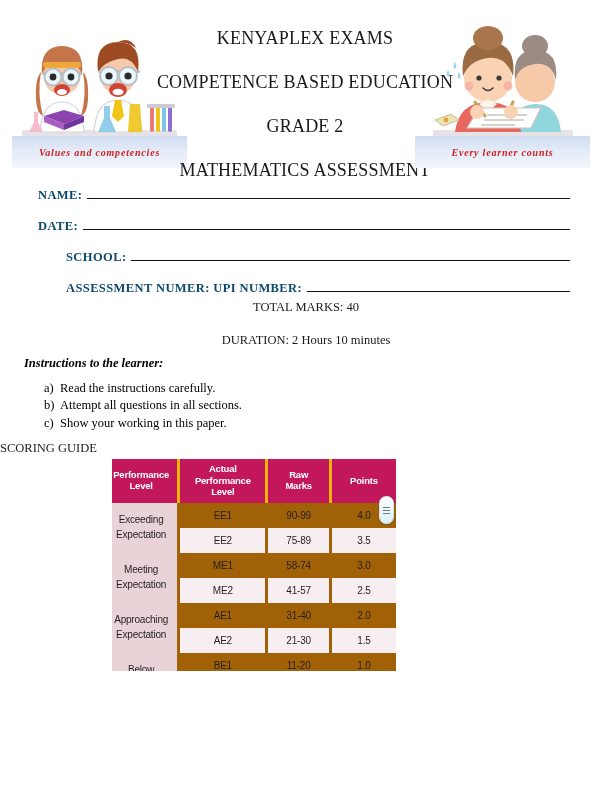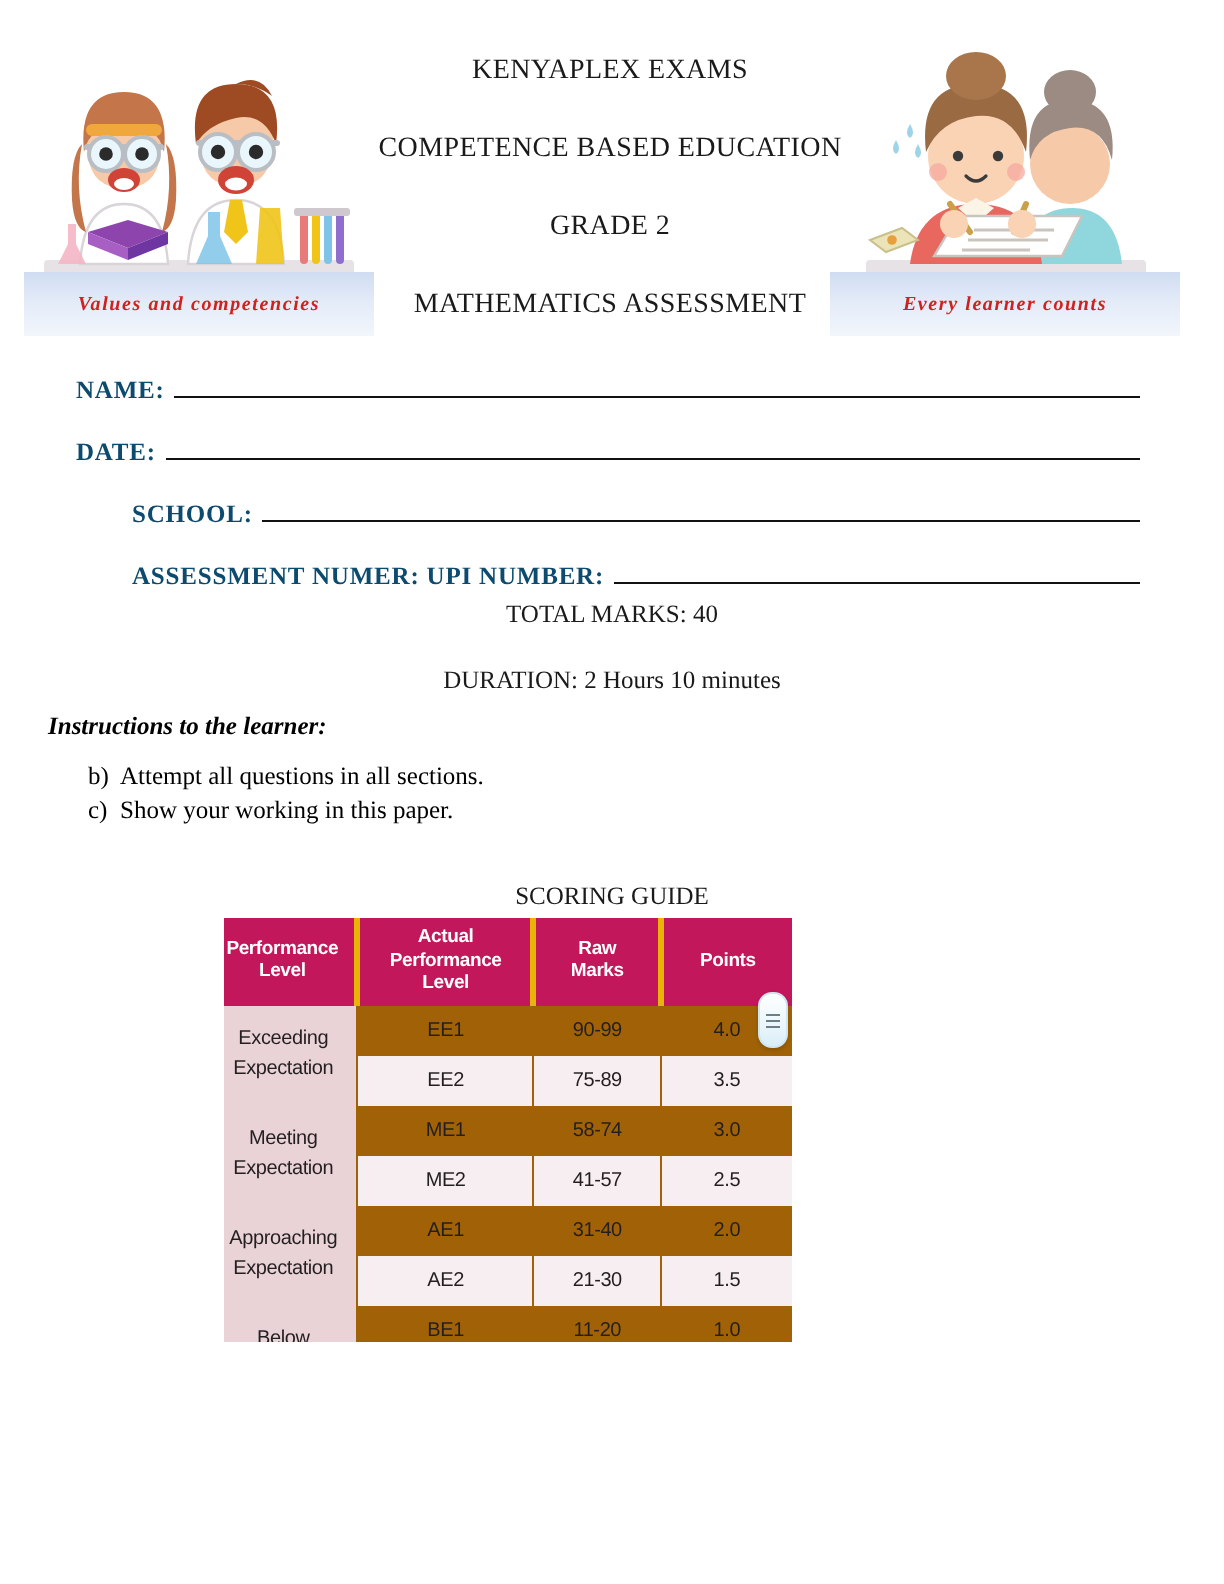--- a/index.html
+++ b/index.html
@@ -24,21 +24,21 @@
   }
   .header-titles {
     position: absolute;
     left: 155px;
     top: 28px;
     width: 300px;
     text-align: center;
   }
   .header-line {
     font-family: "Liberation Serif", serif;
-    font-size: 14px;
+    font-size: 18px;
     letter-spacing: 0.2px;
     color: #1a1a1a;
     white-space: nowrap;
     margin-bottom: 23px;
   }
   .header-line:last-child { margin-bottom: 0; }
 
   
   .illus {
     position: absolute;
@@ -145,21 +145,21 @@
     display: inline-block;
     width: 16px;
   }
 
   
   .scoring-title {
     position: absolute;
     left: 0;
     top: 441px;
     width: 612px;
-    text-align: center;
+    text-align: left;
     font-size: 12.5px;
     color: #1a1a1a;
   }
   .table-wrap {
     position: absolute;
     left: 112px;
     top: 459px;
     width: 284px;
     height: 212px;
     overflow: hidden;
@@ -185,21 +185,21 @@
   }
   table.scoring th:last-child { border-right: none; }
   table.scoring td {
     font-size: 10px;
     text-align: center;
     color: #231f20;
     padding: 3px 2px;
     height: 19px;
     letter-spacing: -0.2px;
     vertical-align: middle;
-    border-right: 1px solid #a16207;
+    border-right: 3px solid #a16207;
   }
   table.scoring td:last-child { border-right: none; }
 
   .col-a { width: 72px; }
   .col-b { width: 86px; }
   .col-c { width: 62px; }
   .col-d { width: 64px; }
 
   td.lvl {
     background: #e9d3d7;
@@ -386,20 +386,23 @@
   </div>
 
   <div class="meta">
     <div class="meta-line">TOTAL MARKS: 40</div>
     <div class="meta-line">DURATION: 2 Hours 10 minutes</div>
   </div>
 
   <div class="instructions">
     <div class="instructions-title">Instructions to the learner:</div>
     <ul class="instructions-list">
+      <li>
+        <span class="ins-marker">a)</span><span>Read the instructions carefully.</span>
+      </li>
       <li>
         <span class="ins-marker">b)</span><span>Attempt all questions in all sections.</span>
       </li>
       <li>
         <span class="ins-marker">c)</span><span>Show your working in this paper.</span>
       </li>
     </ul>
   </div>
 
   <div class="scoring-title">SCORING GUIDE</div>

